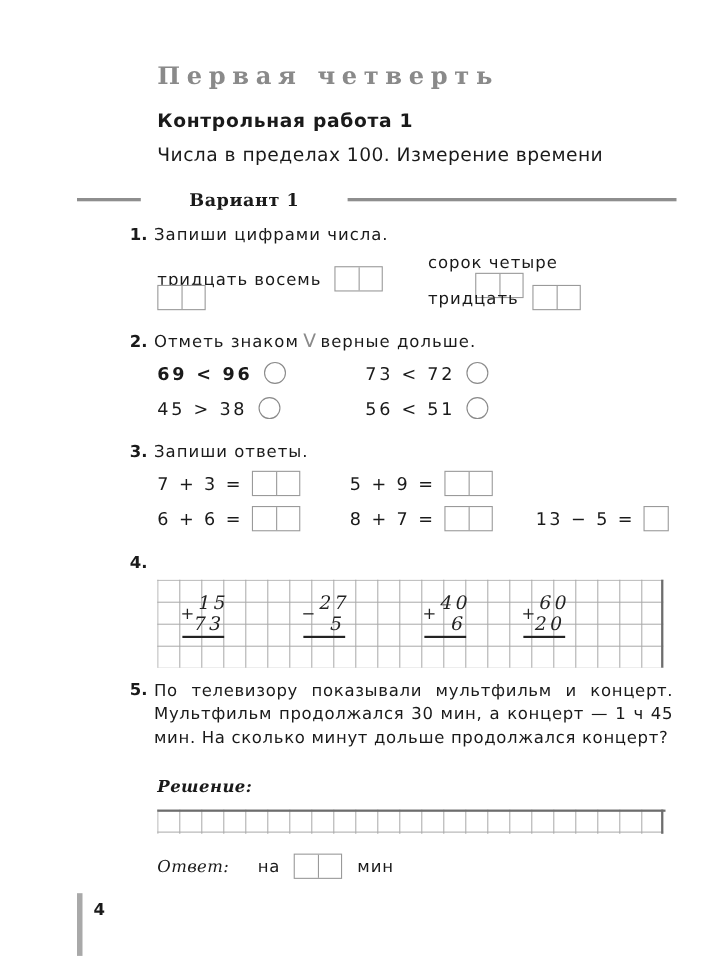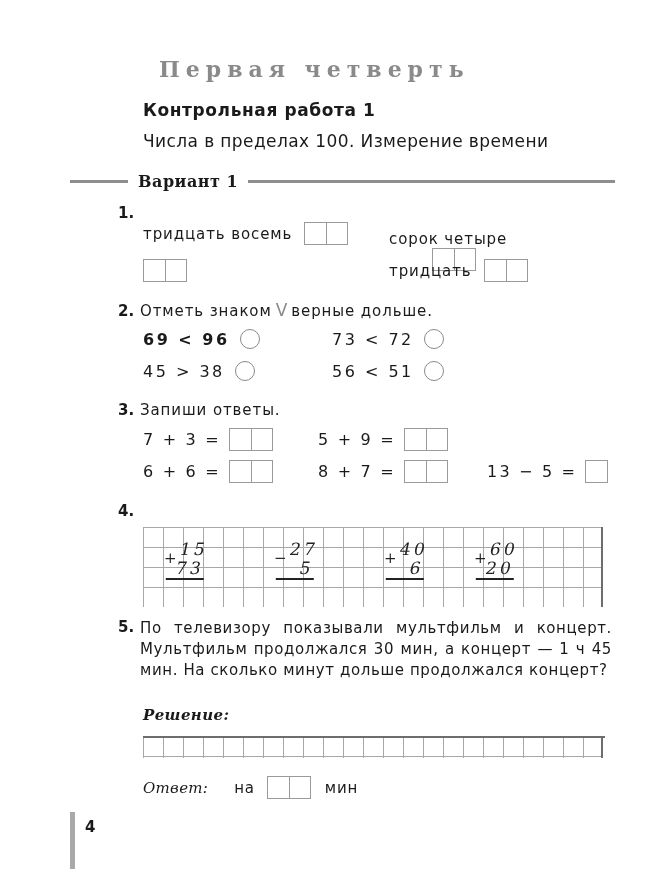--- a/index.html
+++ b/index.html
@@ -16,21 +16,21 @@
     overflow: hidden;
   }
   .page {
     position: absolute;
     inset: 0;
   }
 
   
   .quarter-title {
     position: absolute;
-    left: 159px;
+    left: 143px;
     top: 56px;
     font-family: "DejaVu Serif", serif;
     font-size: 22px;
     font-weight: 700;
     letter-spacing: 6px;
     color: #8a8a8a;
     white-space: nowrap;
   }
   .work-title {
     position: absolute;
@@ -53,20 +53,21 @@
 
   
   .variant-row {
     position: absolute;
     left: 70px;
     top: 170px;
     width: 545px;
     height: 22px;
     display: flex;
     align-items: center;
+    gap: 34px;
   }
   .variant-rule-left {
     width: 58px;
     height: 3px;
     background: #8e8e8e;
     flex: none;
   }
   .variant-label {
     font-family: "DejaVu Serif", serif;
     font-size: 16px;
@@ -296,24 +297,25 @@
 
   <div class="variant-row">
     <div class="variant-rule-left"></div>
     <div class="variant-label">Вариант 1</div>
     <div class="variant-rule-right"></div>
   </div>
 
   <div class="task" style="top:204px;">
     <div class="task-head">
       <span class="task-num">1.</span>
+      <span class="task-text">Запиши цифрами числа.</span>
     </div>
   </div>
 
-  <div class="t1-row" style="left:143px; top:222px;">
+  <div class="t1-row" style="left:143px; top:242px;">
     <span class="lbl">тридцать восемь</span>
     <span class="cellbox">
         <span class="cell"></span>
         <span class="cell"></span>
       </span>
   </div>
   <div class="t1-row" style="left:389px; top:230px;flex-direction:column;">
     <span class="lbl">сорок четыре</span>
     <span class="cellbox">
         <span class="cell"></span>

